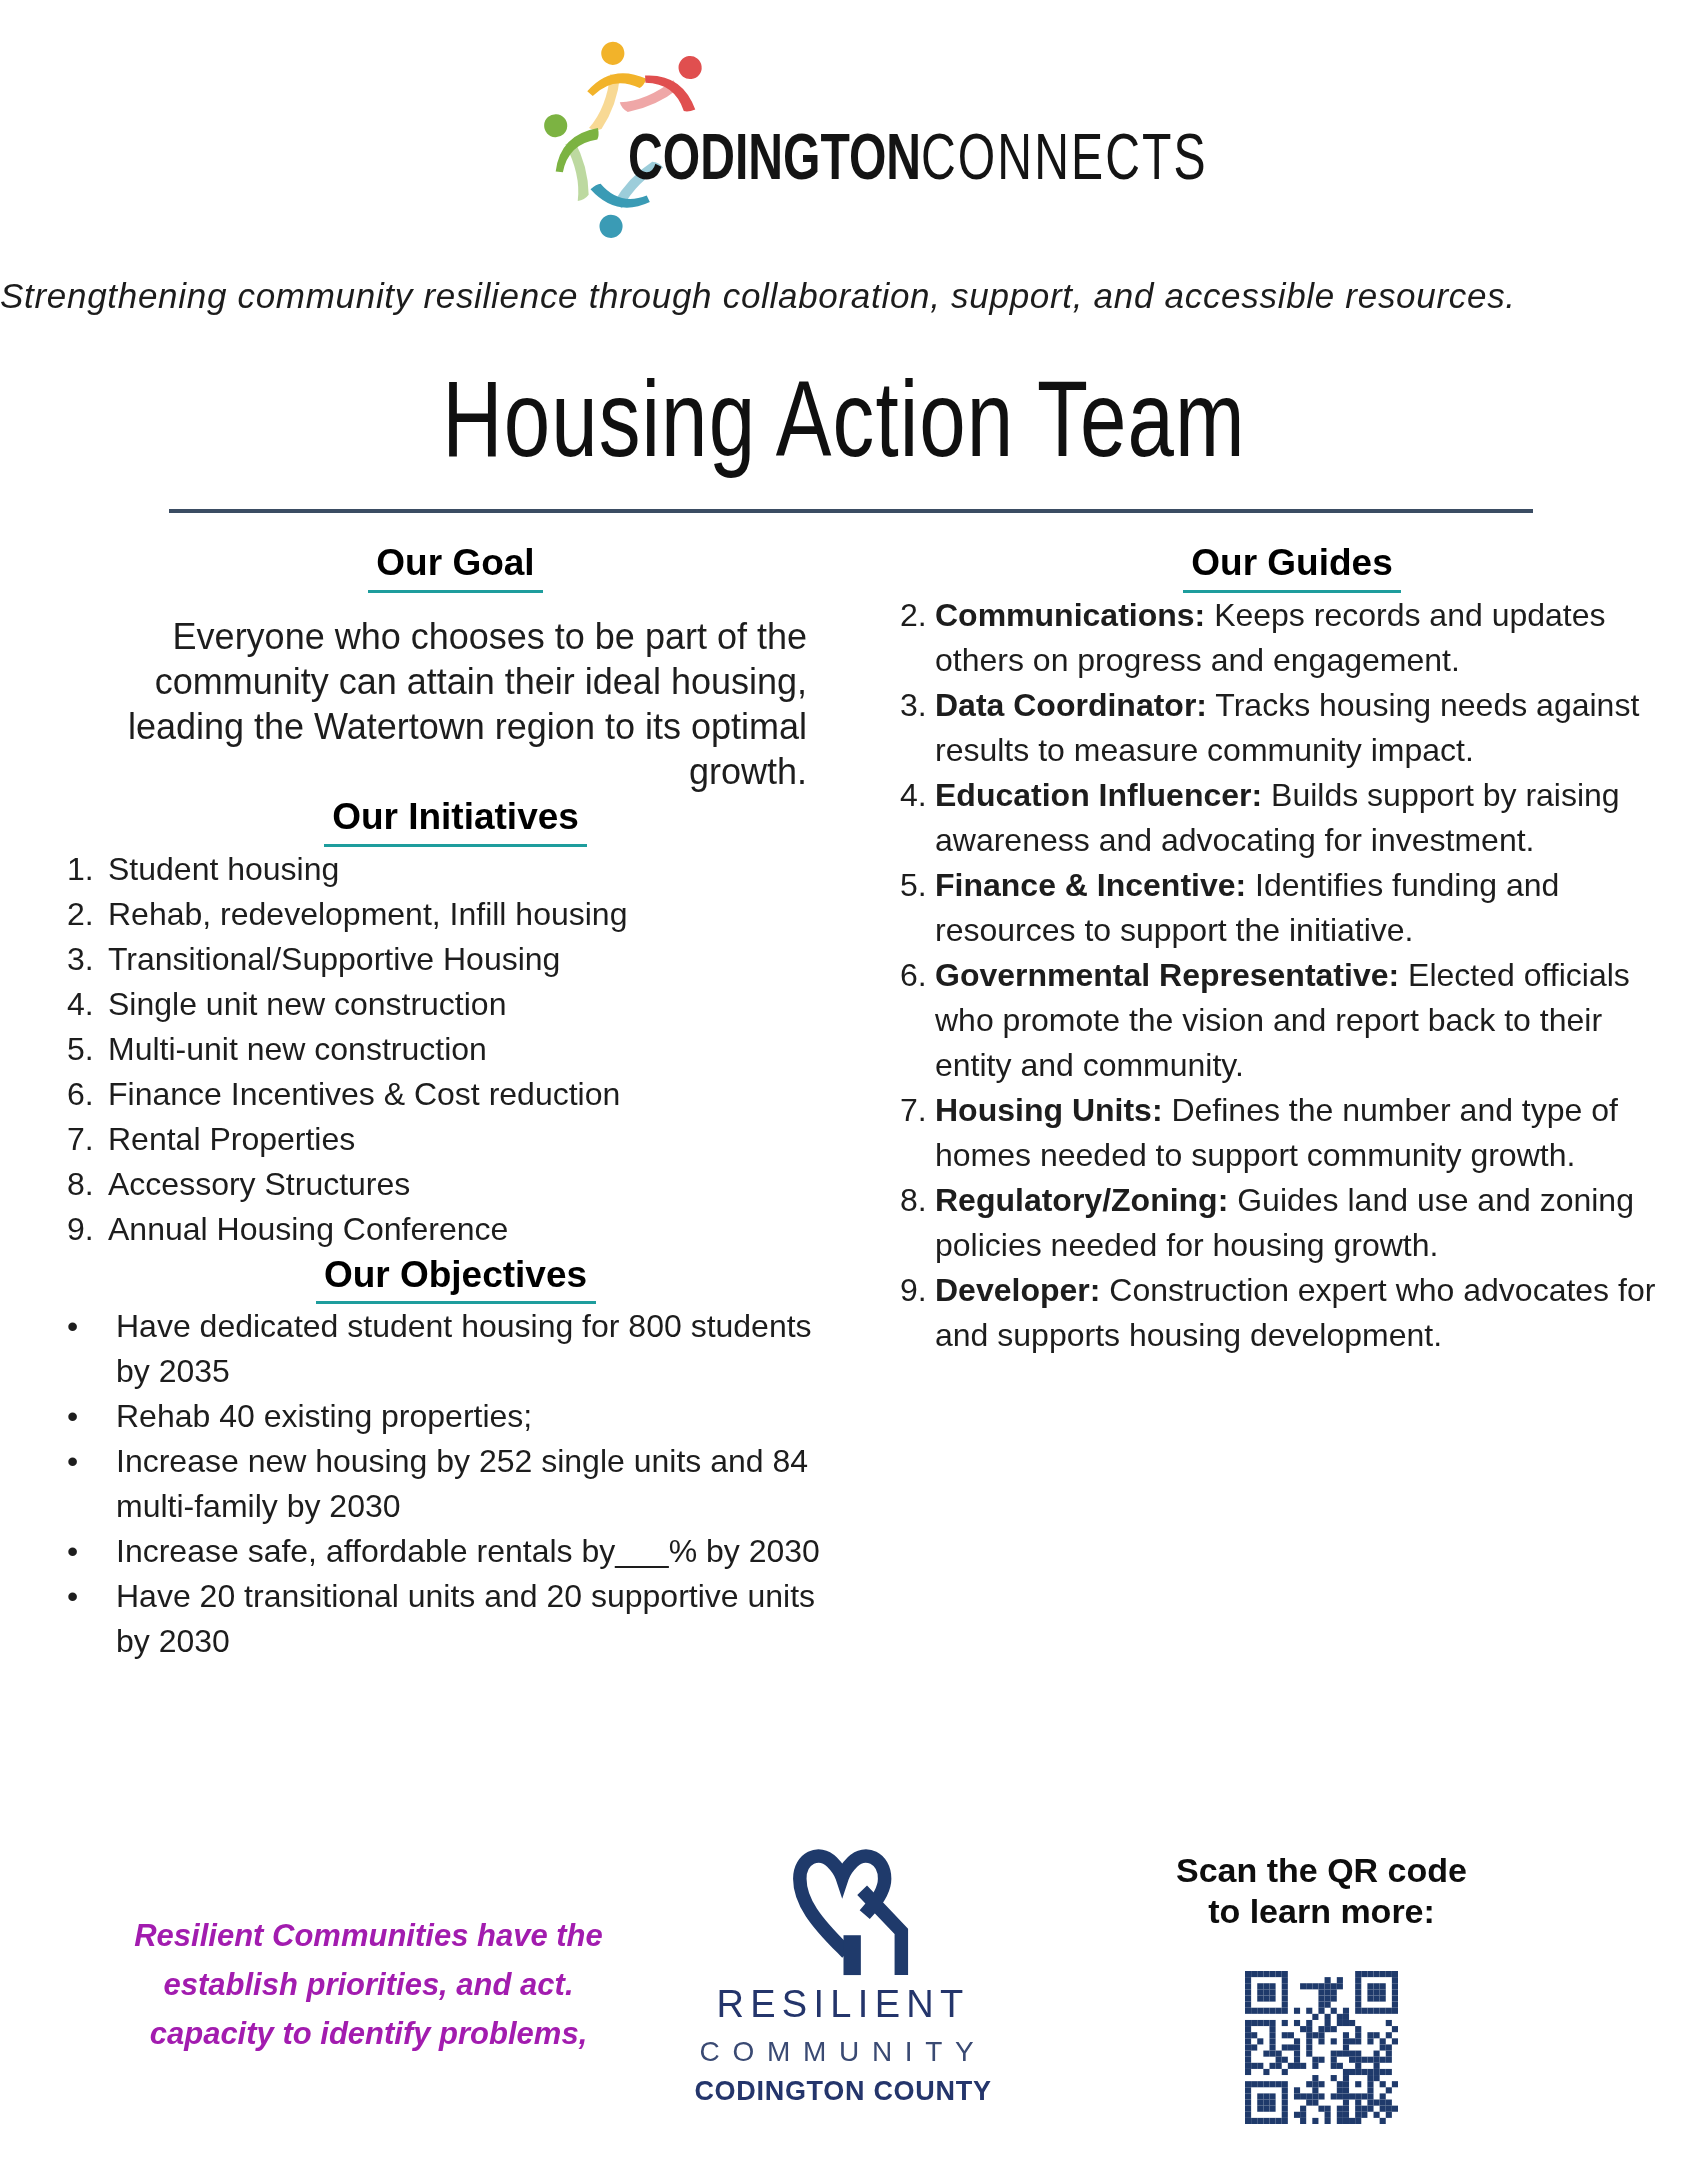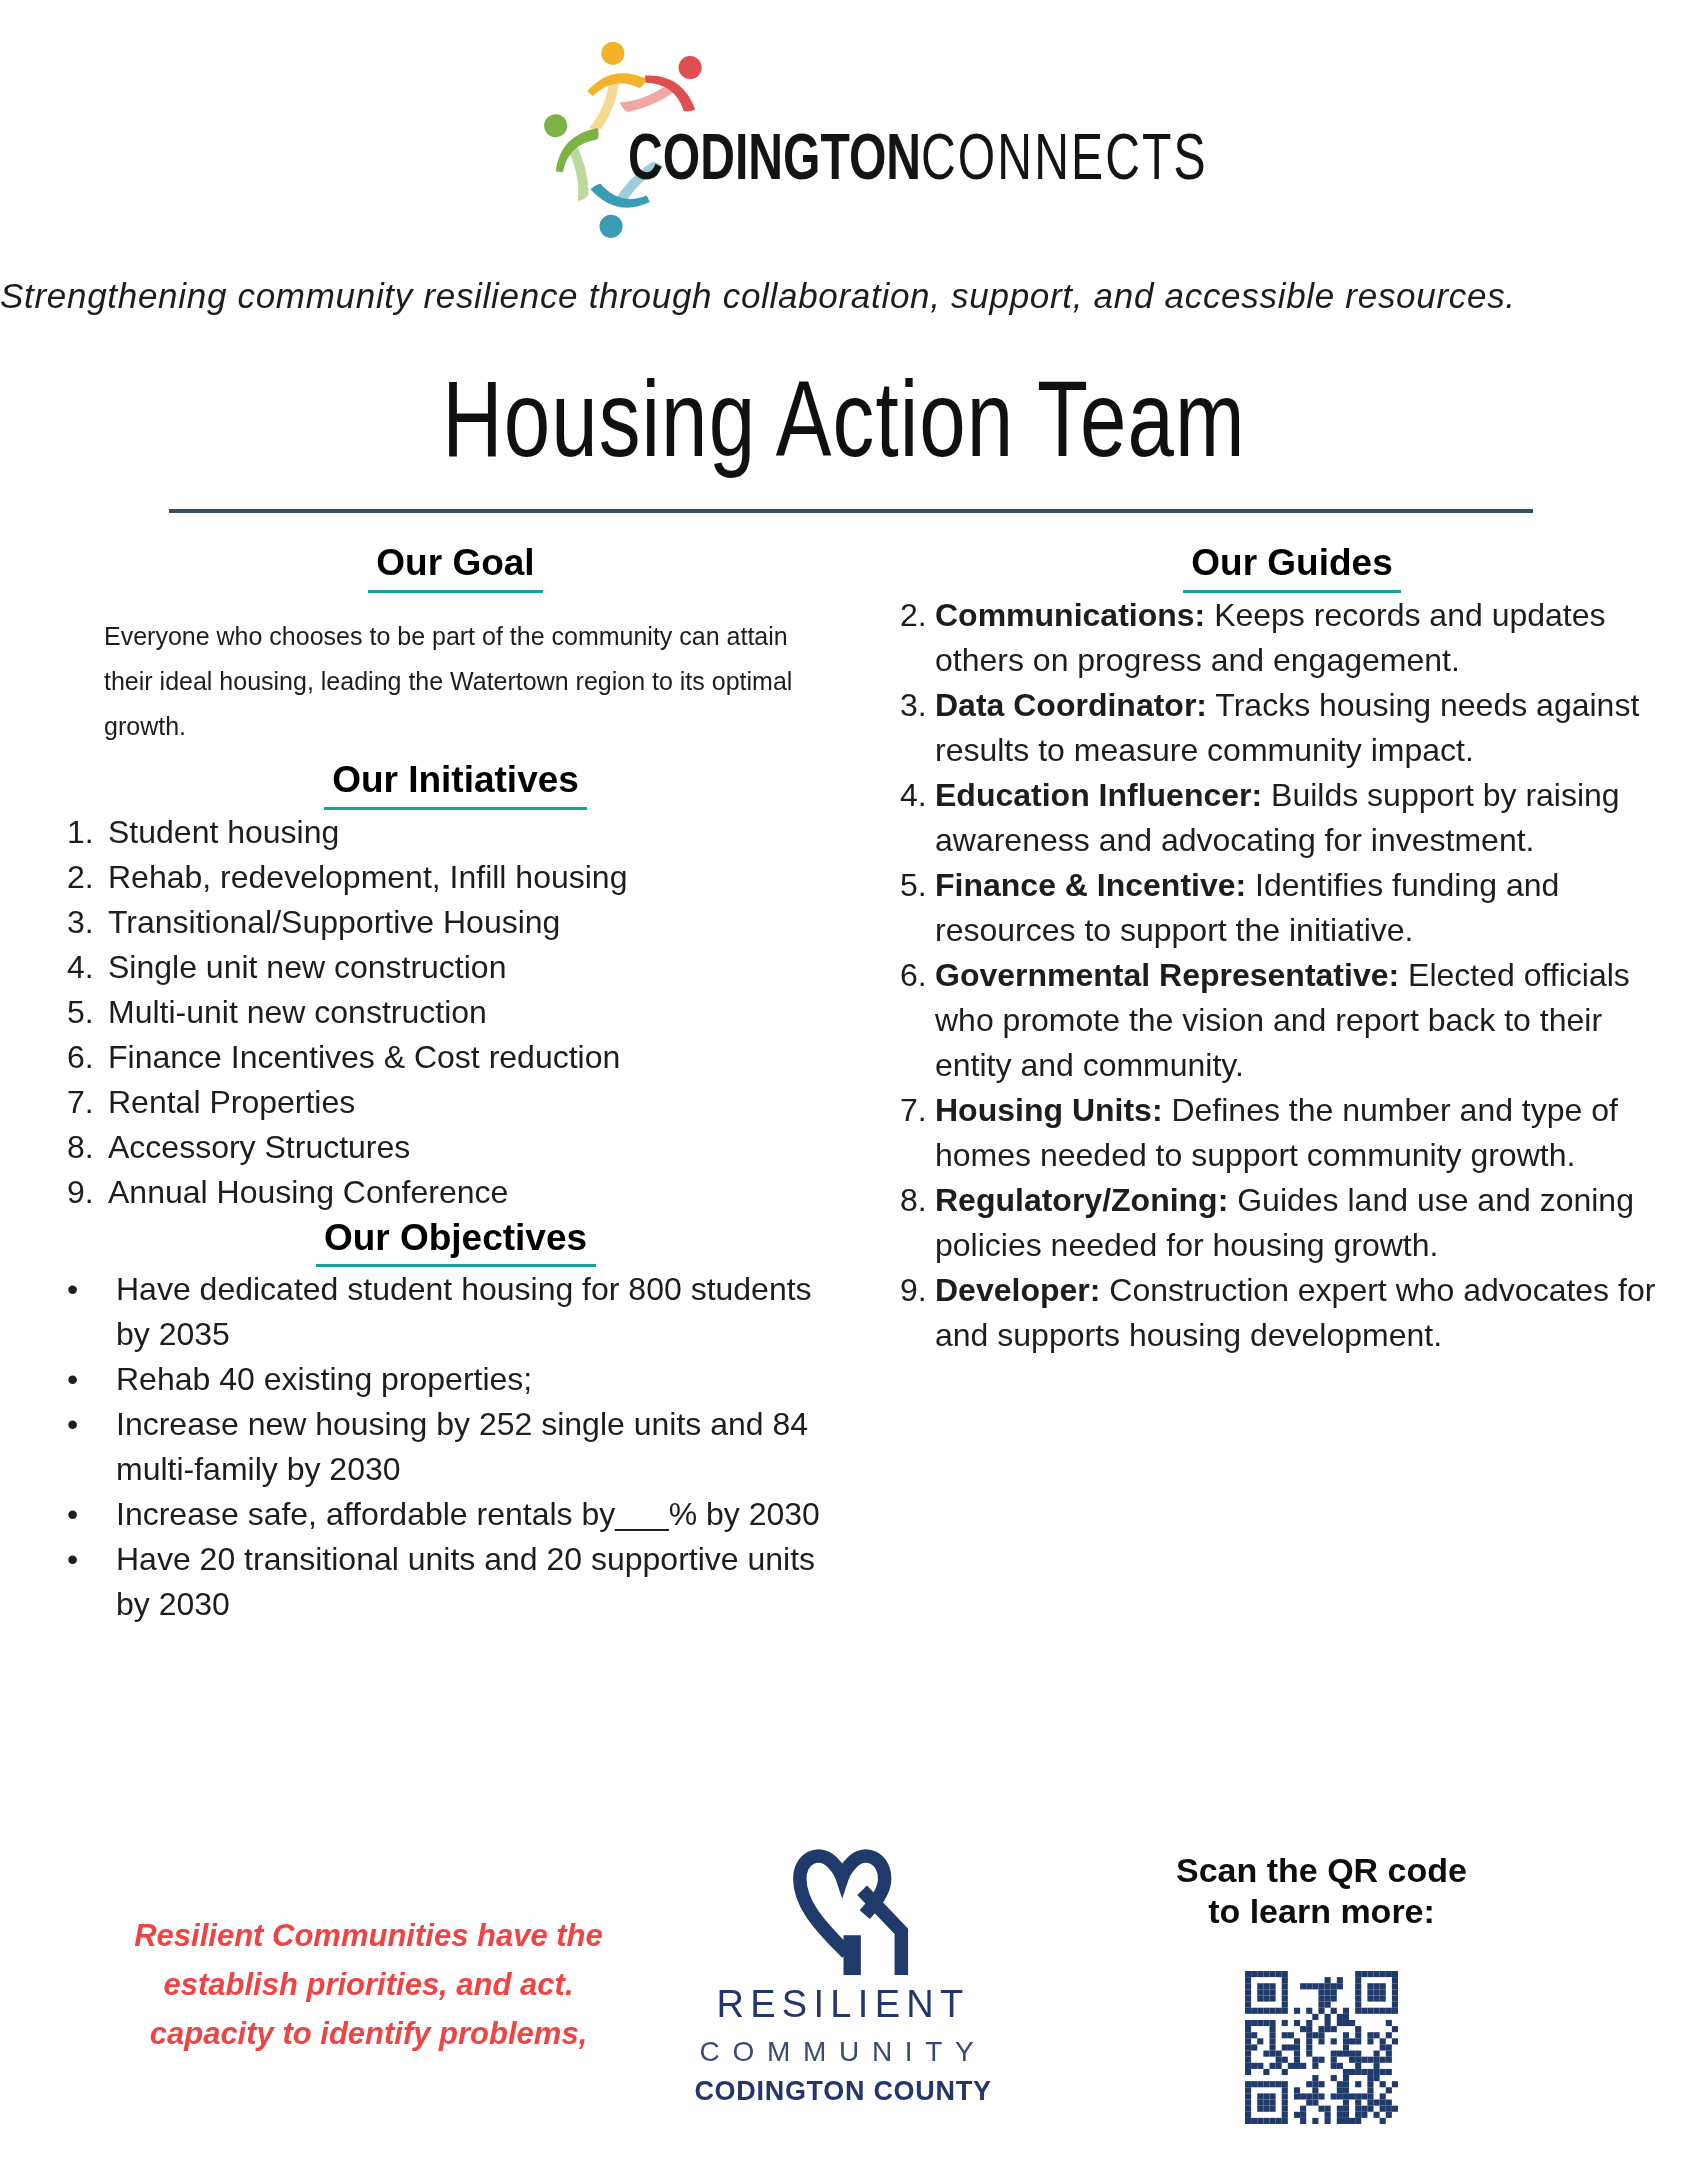--- a/index.html
+++ b/index.html
@@ -19,38 +19,38 @@
   .page-title{position:absolute;left:0;top:357px;width:1687px;text-align:center;}
   .page-title span{display:inline-block;font-size:107px;font-weight:400;letter-spacing:1.4px;
     transform:scaleX(0.78);transform-origin:center;color:#101010;}
   .divider{position:absolute;left:169px;top:509px;width:1364px;height:3.5px;background:#3b4d63;}
   
   .col-left{position:absolute;left:67px;top:540px;width:777px;}
   .col-right{position:absolute;left:900px;top:540px;width:784px;}
   h2.sec{margin:0;text-align:center;font-size:37px;line-height:1.25;}
   h2.sec span{display:inline-block;color:#000000;font-weight:700;
     border-bottom:3.5px solid #1e9d9d;padding:0 8.4px 3.5px 8.4px;}
-  .goal-body{margin:21px auto 8px auto;width:703px;text-align:left;
-    font-size:25px;line-height:45px;}
+  .goal-body{margin:21px auto 0 auto;width:703px;text-align:right;
+    font-size:36px;line-height:45px;}
   ol.plain, ul.plain{list-style:none;margin:0;padding:0;font-size:32px;line-height:45px;}
   .h2-initiatives{margin-top:53px;}
   .ol-initiatives{margin-top:14px;margin-left:32px;}
   .ol-initiatives li{padding-left:41px;text-indent:-41px;}
   .ol-initiatives .num{display:inline-block;width:41px;text-indent:0;}
   .h2-objectives{margin-top:38px;}
   .ul-objectives{margin-top:18.3px;margin-left:39px;}
   .ul-objectives li{padding-left:49px;text-indent:-49px;}
   .ul-objectives .bullet{display:inline-block;width:49px;text-indent:0;}
   .ol-teams{margin-top:32px;}
   .ol-teams li{padding-left:35px;text-indent:-35px;}
   .ol-teams .num{display:inline-block;width:35px;text-indent:0;}
   .ol-teams .lead{font-weight:700;}
   
   .quote{position:absolute;left:105px;top:1911px;width:527px;text-align:center;
-    color:#ef4444;font-style:italic;font-weight:700;font-size:31px;line-height:49px;}
+    color:#a21caf;font-style:italic;font-weight:700;font-size:31px;line-height:49px;}
   .quote div{display:block;}
   .rc-logo{position:absolute;left:692px;top:1826px;width:302px;text-align:center;color:#1f3a6b;}
   .rc-line1{margin-top:4.2px;font-size:38px;font-weight:400;letter-spacing:6.3px;color:#24356b;}
   .rc-line2{margin-top:9.8px;font-size:28px;font-weight:400;letter-spacing:12.7px;color:#3a4a73;}
   .rc-line3{margin-top:8.4px;font-size:27px;font-weight:700;letter-spacing:0.7px;color:#24356b;}
   .qr-block{position:absolute;left:1146px;top:1850px;width:351px;text-align:center;}
   .qr-label{font-size:34px;font-weight:700;line-height:41px;color:#0e0e0e;}
   .qr-code{margin-top:39px;display:inline-block;}
 </style>
 </head>

